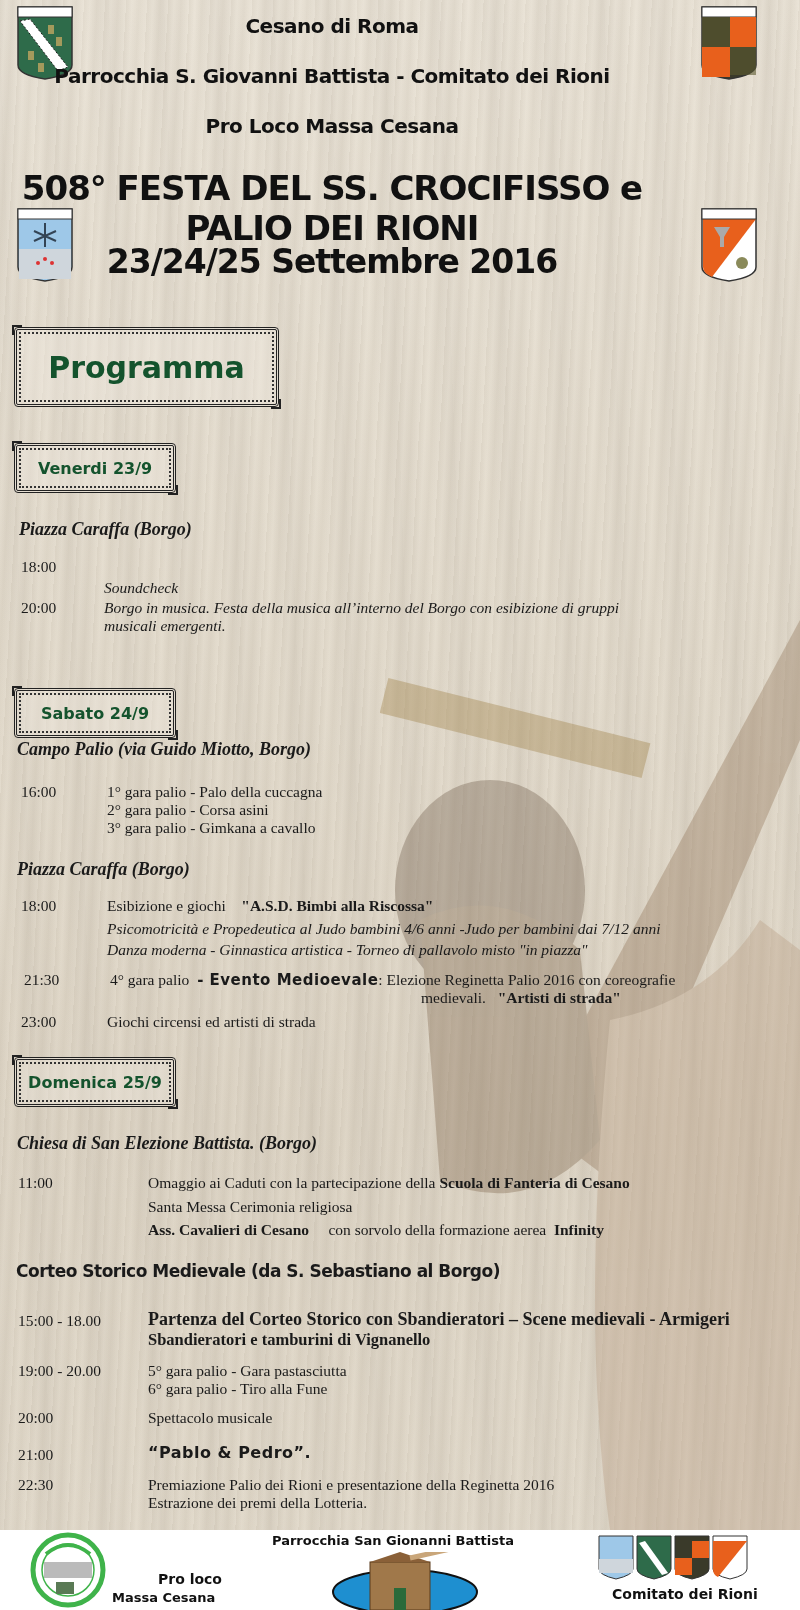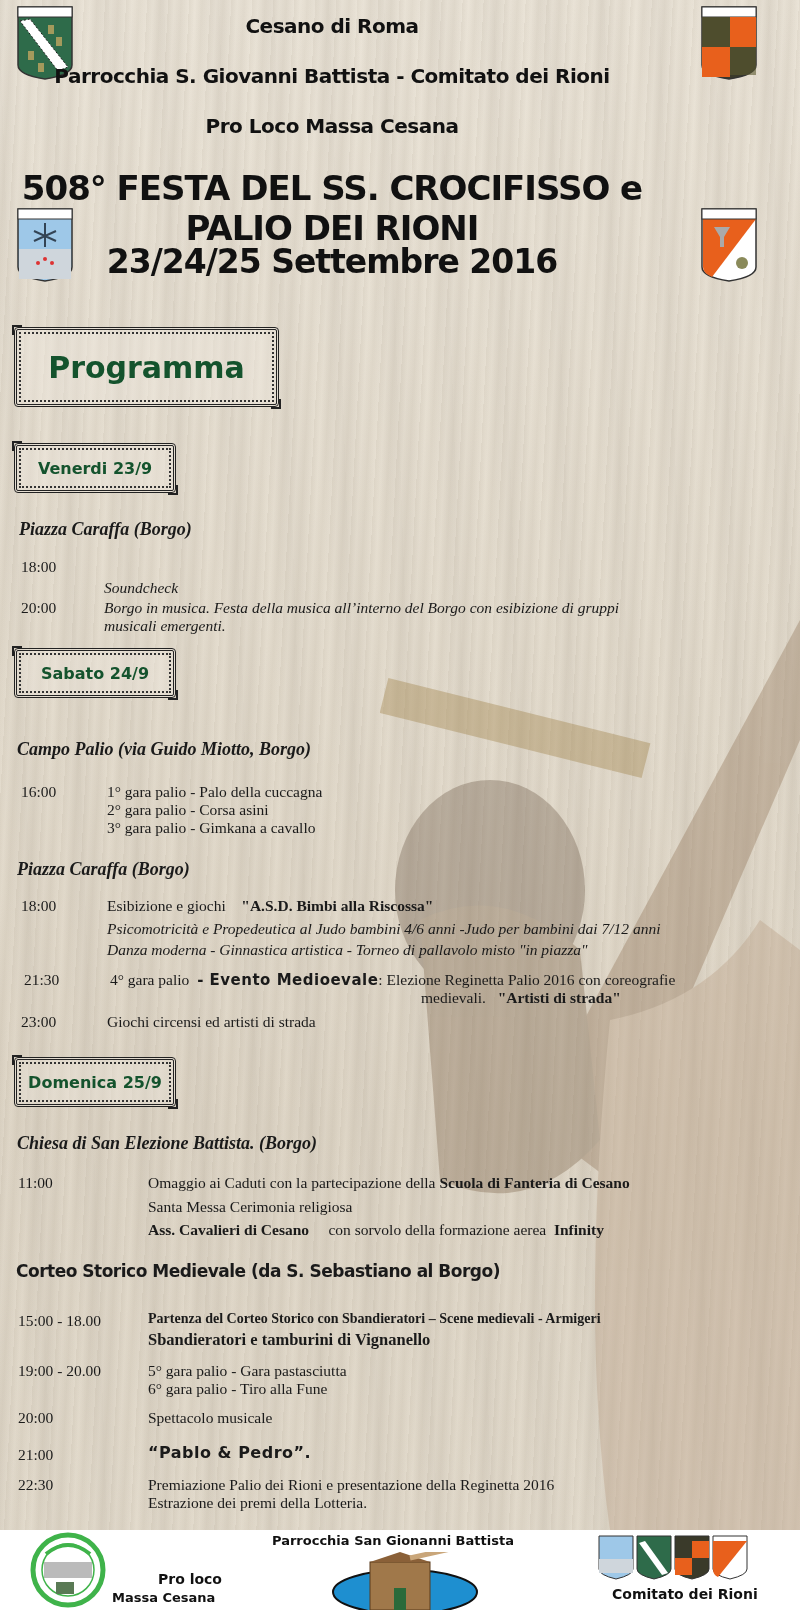--- a/index.html
+++ b/index.html
@@ -122,21 +122,21 @@
 <div class="frame frame-big">Programma</div>
 
 <div class="frame frame-day" style="top:443px;">Venerdi 23/9</div>
 <div class="loc" style="left:19px;top:519px;">Piazza Caraffa (Borgo)</div>
 <div class="time" style="left:21px;top:558px;">18:00</div>
 <div class="row it" style="left:104px;top:558px;margin-top:21px;">Soundcheck</div>
 <div class="time" style="left:21px;top:599px;">20:00</div>
 <div class="row it" style="left:104px;top:599px;">Borgo in musica.  Festa della musica all’interno del Borgo con esibizione di gruppi</div>
 <div class="row it" style="left:104px;top:617px;">musicali emergenti.</div>
 
-<div class="frame frame-day" style="top:648px;">Sabato 24/9</div>
+<div class="frame frame-day" style="top:688px;">Sabato 24/9</div>
 <div class="loc" style="left:17px;top:739px;">Campo Palio (via Guido Miotto, Borgo)</div>
 <div class="time" style="left:21px;top:783px;">16:00</div>
 <div class="row" style="left:107px;top:783px;">1° gara palio - Palo della cuccagna</div>
 <div class="row" style="left:107px;top:801px;">2° gara palio - Corsa asini</div>
 <div class="row" style="left:107px;top:819px;">3° gara palio - Gimkana a cavallo</div>
 
 <div class="loc" style="left:17px;top:859px;">Piazza Caraffa (Borgo)</div>
 <div class="time" style="left:21px;top:897px;">18:00</div>
 <div class="row" style="left:107px;top:897px;">
   <span>Esibizione e giochi</span>
@@ -166,21 +166,21 @@
 </div>
 <div class="row" style="left:148px;top:1198px;">Santa Messa  Cerimonia religiosa</div>
 <div class="row" style="left:148px;top:1221px;">
   <span class="b">Ass. Cavalieri di Cesano</span>
   &nbsp;&nbsp;&nbsp;&nbsp;<span>con sorvolo della formazione aerea</span>
   &nbsp;<span class="b">Infinity</span>
 </div>
 
 <div class="sans-h" style="left:16px;top:1261px;">Corteo Storico Medievale (da S. Sebastiano al Borgo)</div>
 <div class="time" style="left:18px;top:1312px;">15:00 - 18.00</div>
-<div class="row b" style="left:148px;top:1310px;font-size:14px;">Partenza del Corteo Storico con Sbandieratori – Scene medievali - Armigeri</div>
+<div class="row b" style="left:148px;top:1310px;font-size:18px;">Partenza del Corteo Storico con Sbandieratori – Scene medievali - Armigeri</div>
 <div class="row b" style="left:148px;top:1331px;font-size:16.5px;">Sbandieratori e tamburini di Vignanello</div>
 <div class="time" style="left:18px;top:1362px;">19:00 - 20.00</div>
 <div class="row" style="left:148px;top:1362px;">5° gara palio - Gara pastasciutta</div>
 <div class="row" style="left:148px;top:1380px;">6° gara palio - Tiro alla Fune</div>
 <div class="time" style="left:18px;top:1409px;">20:00</div>
 <div class="row" style="left:148px;top:1409px;">Spettacolo musicale</div>
 <div class="time" style="left:18px;top:1446px;">21:00</div>
 <div class="row fun" style="left:148px;top:1444px;font-size:16px;">“Pablo &amp; Pedro”.</div>
 <div class="time" style="left:18px;top:1476px;">22:30</div>
 <div class="row" style="left:148px;top:1476px;">Premiazione Palio dei Rioni e presentazione della Reginetta 2016</div>

